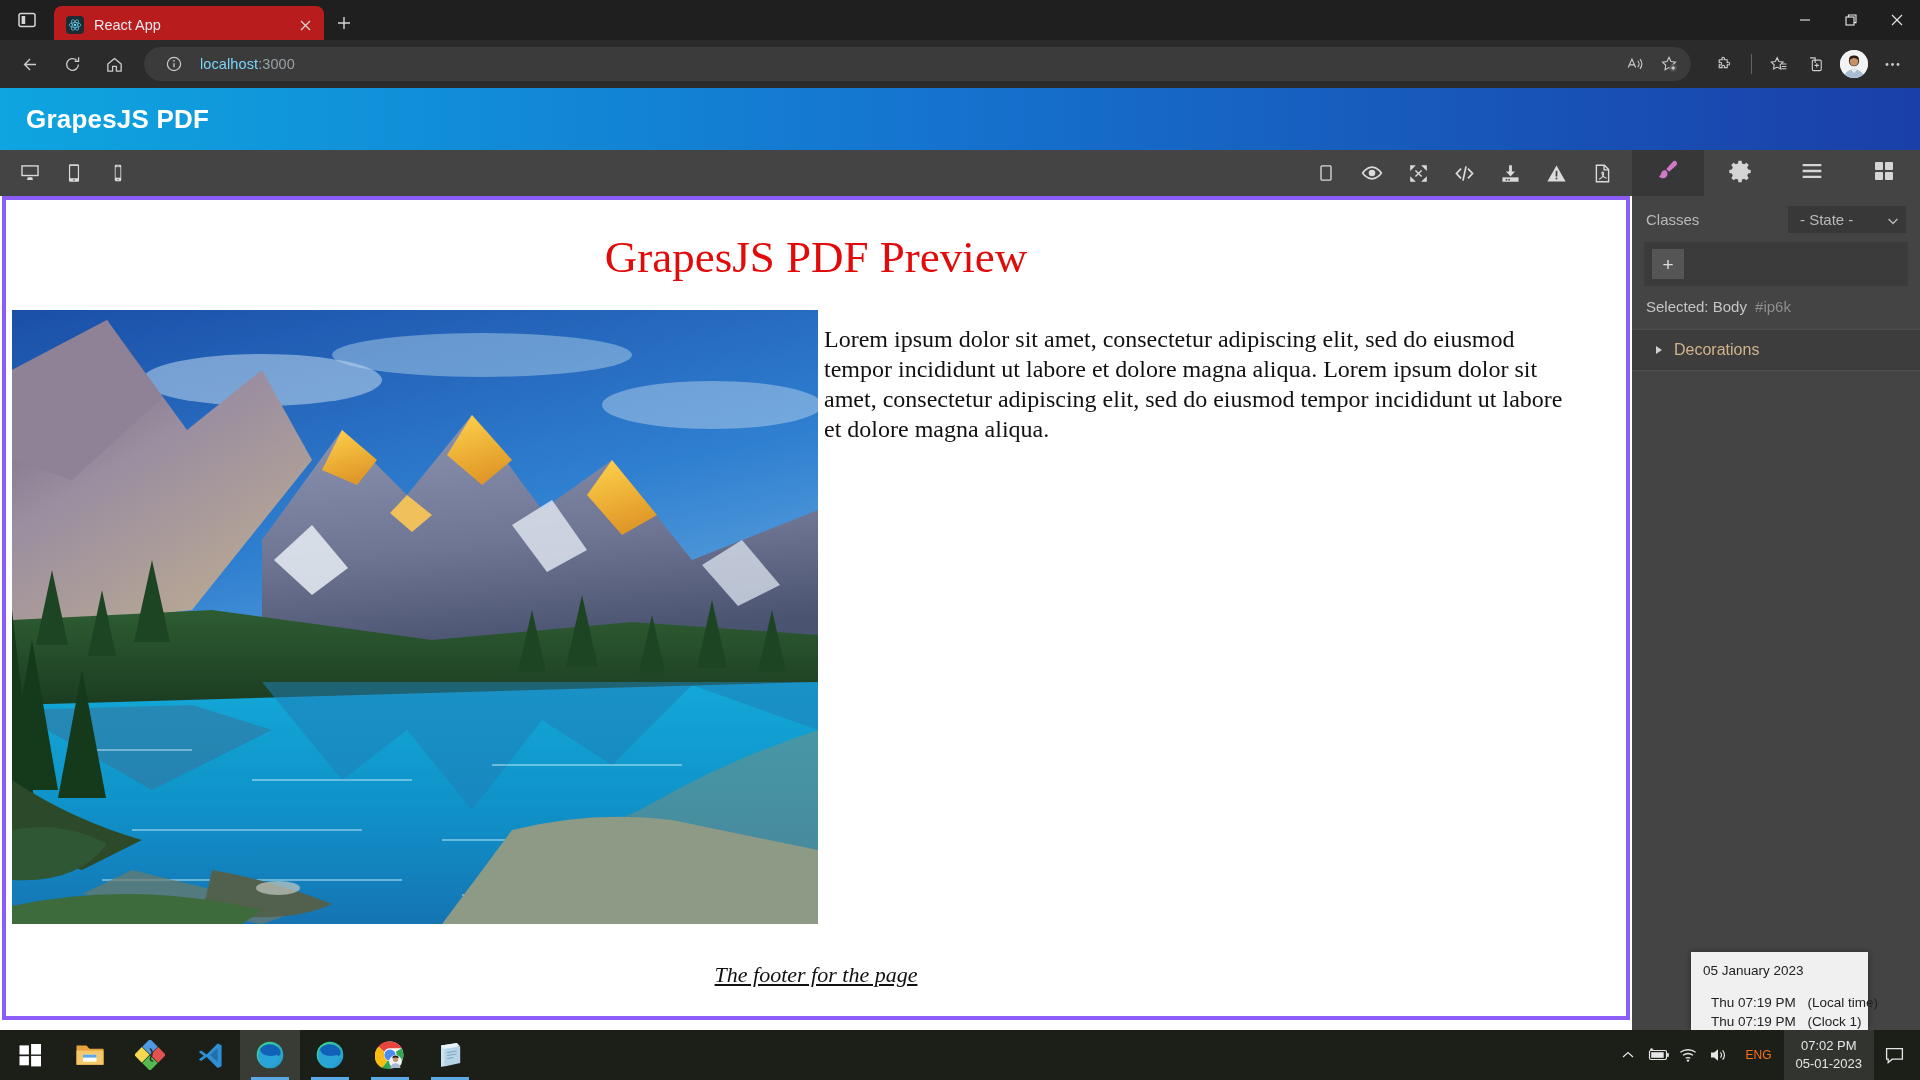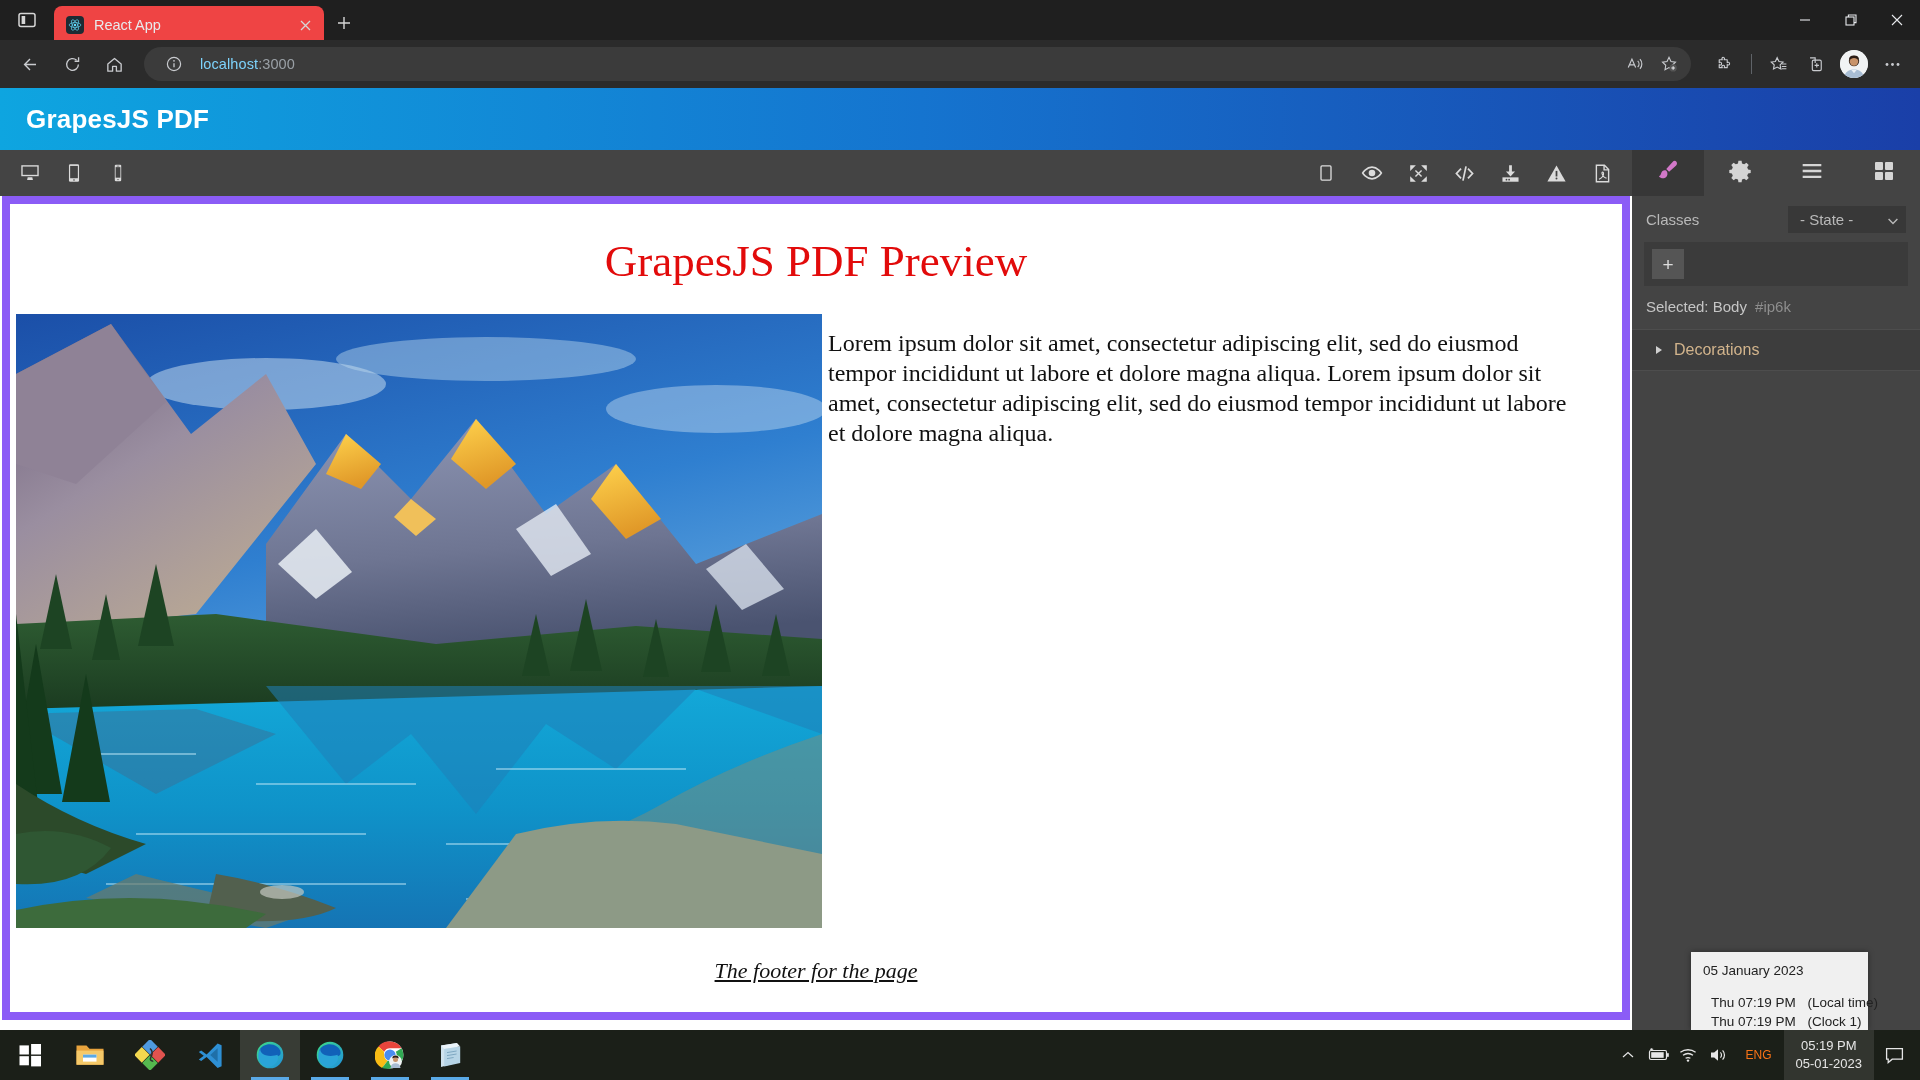--- a/index.html
+++ b/index.html
@@ -12,21 +12,21 @@
 
   
   .browser { position:absolute; left:0; top:0; width:1920px; height:1030px; background:#202124; }
 
   .tabstrip { position:relative; height:40px; background:#1f1f1f; display:flex; align-items:flex-end; }
   .tab-side-btn {
     width:54px; height:40px; display:flex; align-items:center; justify-content:center;
     color:#d6d6d6;
   }
   .tab {
-    width:270px; height:34px; background:#ef4444; border-radius:8px 8px 0 0;
+    width:270px; height:34px; background:#b91c1c; border-radius:8px 8px 0 0;
     display:flex; align-items:center; padding:4px 8px 0 12px; gap:10px;
     position:relative;
   }
   .tab-favicon {
     width:18px; height:18px; border-radius:4px; background:#1d2b33;
     display:flex; align-items:center; justify-content:center; flex:0 0 auto;
   }
   .tab-title { flex:1; color:#e8eaed; font-size:14.5px; white-space:nowrap; overflow:hidden; }
   .tab-close { width:22px; height:22px; display:flex; align-items:center; justify-content:center; color:#d6d6d6; border-radius:50%; }
   .newtab { width:40px; height:34px; display:flex; align-items:center; justify-content:center; color:#d6d6d6; }
@@ -76,21 +76,21 @@
   }
   .switch-btn.active { background:#373737; }
   .switch-btn.active .brush { color:#d278c9; }
 
   .gjs-body { display:flex; height:834px; }
   .canvas-wrap {
     width:1632px; background:#fff; padding:0; position:relative;
   }
   .canvas-frame {
     position:absolute; left:2px; top:0; right:2px; bottom:10px;
-    border:8px solid #8b5cf6; background:#fff; overflow:hidden;
+    border:4px solid #8b5cf6; background:#fff; overflow:hidden;
   }
   .doc { padding:18px 0 0 0; height:100%; position:relative; }
   .doc-title {
     font-family:"Liberation Serif", serif; color:#e20b0b; font-size:45px;
     text-align:center; font-weight:400; line-height:1.2; padding-top:12px;
   }
   .doc-row { display:flex; gap:0; padding:26px 0 0 0; }
   .doc-figure { width:812px; padding-left:6px; flex:0 0 auto; }
   .photo {
     width:806px; height:614px; display:block; border:0;
@@ -674,21 +674,21 @@
         </svg>
     </div>
     <div class="tray-ico">
       <svg width="19" height="16" viewBox="0 0 19 16">
           <path d="M2 5.6h3.2L9 2.2v11.6L5.2 10.4H2z" fill="currentColor"></path>
           <path d="M11.4 5.4a3.6 3.6 0 0 1 0 5.2M13.6 3.4a6.6 6.6 0 0 1 0 9.2" fill="none" stroke="currentColor" stroke-width="1.2"></path>
         </svg>
     </div>
     <div class="tray-lang">ENG</div>
     <div class="tray-clock">
-      <span>05:19 PM</span>
+      <span>07:02 PM</span>
       <span>05-01-2023</span>
     </div>
     <div class="tray-notif">
       <svg width="19" height="17" viewBox="0 0 19 17">
           <path d="M1.6 1.6h15.8v10.6H7.2l-4 3.4v-3.4H1.6z" fill="none" stroke="currentColor" stroke-width="1.3"></path>
         </svg>
     </div>
   </div>
 </div>
 

